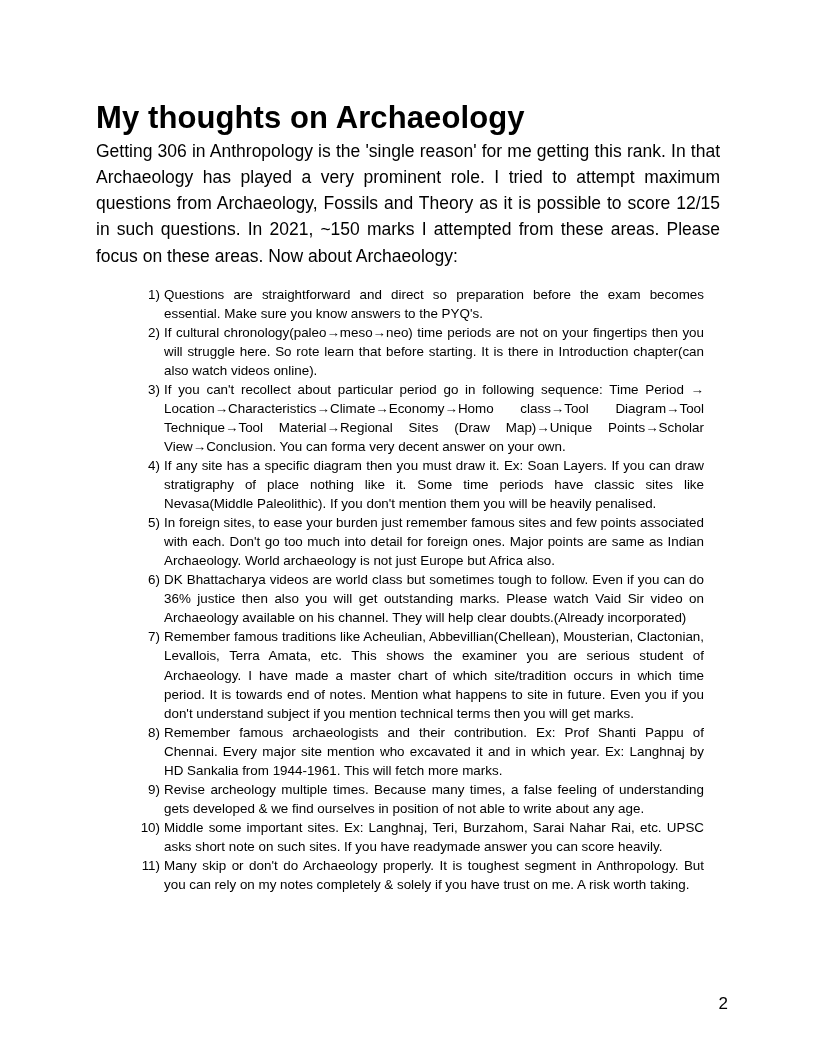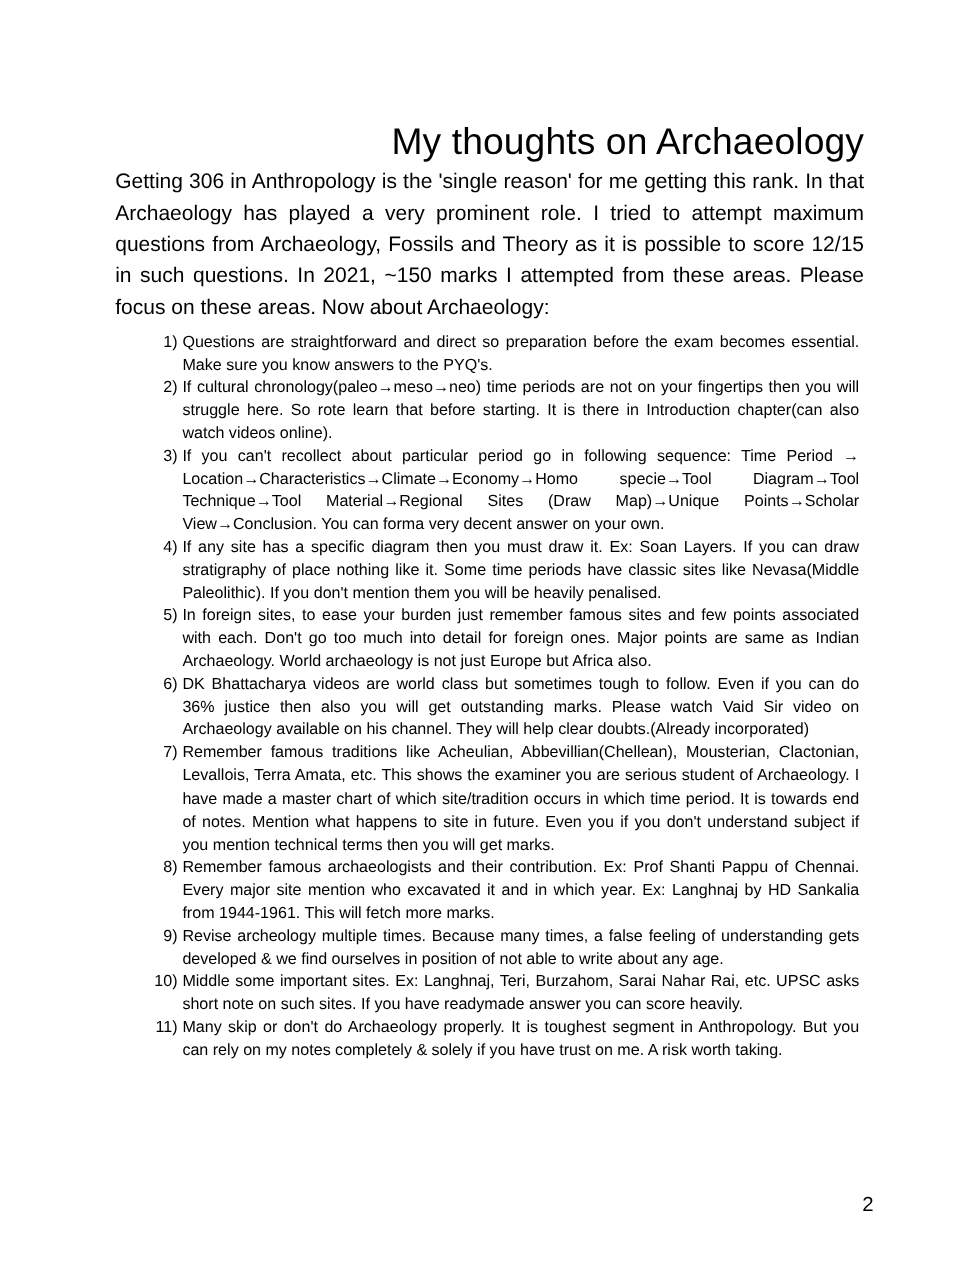--- a/index.html
+++ b/index.html
@@ -16,36 +16,36 @@
     overflow: hidden;
   }
   .page {
     box-sizing: border-box;
     width: 816px;
     height: 1056px;
     padding: 96px 96px 40px 96px;
     position: relative;
   }
   .doc-title {
-    text-align: right;
+    text-align: left;
     font-size: 31px;
-    font-weight: 400;
+    font-weight: 700;
     line-height: 1.15;
     margin: 4px 0 2px 0;
     letter-spacing: 0.1px;
   }
   .intro {
     font-size: 17.5px;
     line-height: 1.50;
     text-align: justify;
     text-justify: inter-word;
     margin: 2px 0 6px 0;
   }
   ol.points {
-    margin: 4px;
+    margin: 16px;
     padding: 0 0 0 0;
     list-style: none;
     counter-reset: pt;
   }
   ol.points > li {
     position: relative;
     counter-increment: pt;
     font-size: 13.4px;
     line-height: 1.42;
     text-align: justify;
@@ -78,21 +78,21 @@
 
 <div class="page">
 
   <h1 class="doc-title">My thoughts on Archaeology</h1>
 
   <p class="intro">Getting 306 in Anthropology is the 'single reason' for me getting this rank. In that Archaeology has played a very prominent role. I tried to attempt maximum questions from Archaeology, Fossils and Theory as it is possible to score 12/15 in such questions. In 2021, ~150 marks I attempted from these areas. Please focus on these areas. Now about Archaeology:</p>
 
   <ol class="points">
     <li>Questions are straightforward and direct so preparation before the exam becomes essential. Make sure you know answers to the PYQ's.</li>
     <li>If cultural chronology(paleo→meso→neo) time periods are not on your fingertips then you will struggle here. So rote learn that before starting. It is there in Introduction chapter(can also watch videos online).</li>
-    <li>If you can't recollect about particular period go in following sequence: Time Period → Location→Characteristics→Climate→Economy→Homo specie→Tool Diagram→Tool Technique→Tool Material→Regional Sites (Draw Map)→Unique Points→Scholar View→Conclusion. You can forma very decent answer on your own.</li>
+    <li>If you can't recollect about particular period go in following sequence: Time Period → Location→Characteristics→Climate→Economy→Homo class→Tool Diagram→Tool Technique→Tool Material→Regional Sites (Draw Map)→Unique Points→Scholar View→Conclusion. You can forma very decent answer on your own.</li>
     <li>If any site has a specific diagram then you must draw it. Ex: Soan Layers. If you can draw stratigraphy of place nothing like it. Some time periods have classic sites like Nevasa(Middle Paleolithic). If you don't mention them you will be heavily penalised.</li>
     <li>In foreign sites, to ease your burden just remember famous sites and few points associated with each. Don't go too much into detail for foreign ones. Major points are same as Indian Archaeology. World archaeology is not just Europe but Africa also.</li>
     <li>DK Bhattacharya videos are world class but sometimes tough to follow. Even if you can do 36% justice then also you will get outstanding marks. Please watch Vaid Sir video on Archaeology available on his channel. They will help clear doubts.(Already incorporated)</li>
     <li>Remember famous traditions like Acheulian, Abbevillian(Chellean), Mousterian, Clactonian, Levallois, Terra Amata, etc. This shows the examiner you are serious student of Archaeology. I have made a master chart of which site/tradition occurs in which time period. It is towards end of notes. Mention what happens to site in future. Even you if you don't understand subject if you mention technical terms then you will get marks.</li>
     <li>Remember famous archaeologists and their contribution. Ex: Prof Shanti Pappu of Chennai. Every major site mention who excavated it and in which year. Ex: Langhnaj by HD Sankalia from 1944-1961. This will fetch more marks.</li>
     <li>Revise archeology multiple times. Because many times, a false feeling of understanding gets developed &amp; we find ourselves in position of not able to write about any age.</li>
     <li class="wide-num">Middle some important sites. Ex: Langhnaj, Teri, Burzahom, Sarai Nahar Rai, etc. UPSC asks short note on such sites. If you have readymade answer you can score heavily.</li>
     <li class="wide-num">Many skip or don't do Archaeology properly. It is toughest segment in Anthropology. But you can rely on my notes completely &amp; solely if you have trust on me. A risk worth taking.</li>
   </ol>
 

